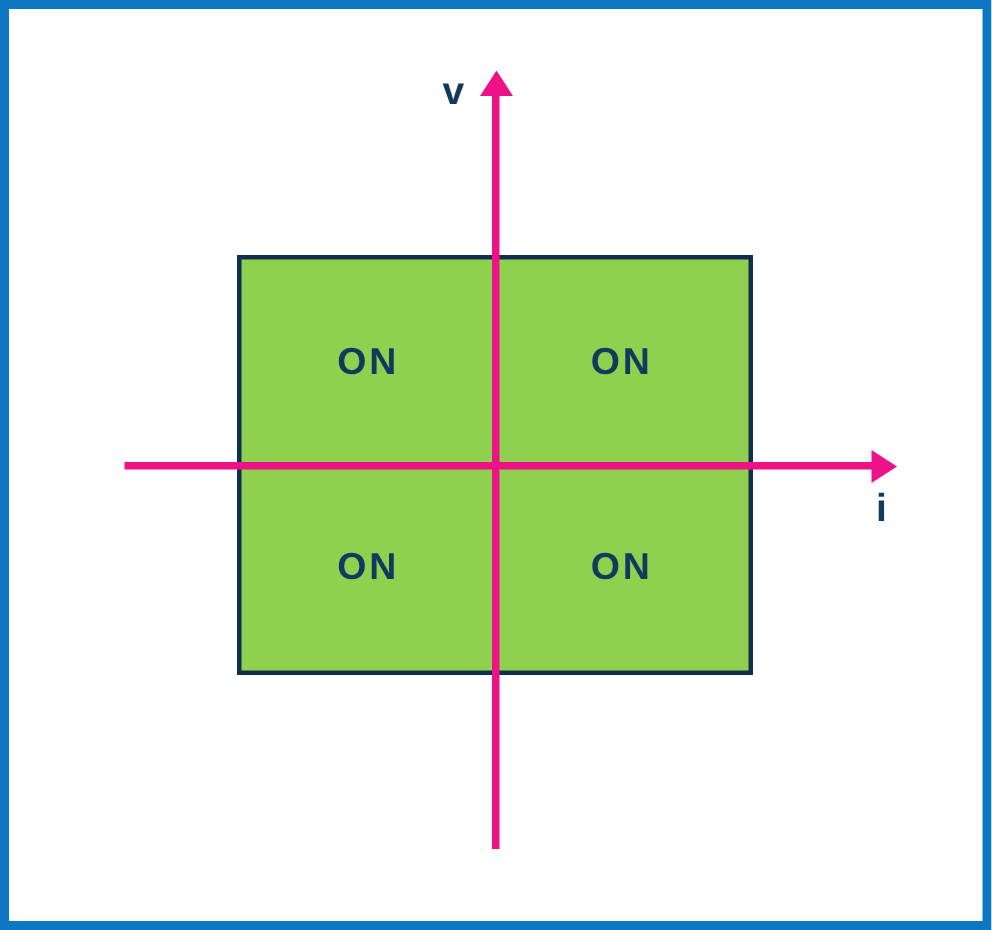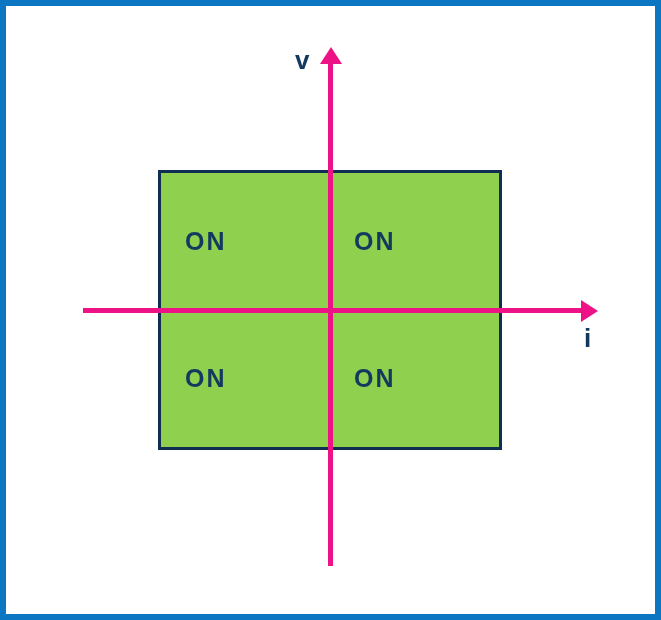--- a/index.html
+++ b/index.html
@@ -24,22 +24,21 @@
     background: #8FD14F;
     border: 3px solid #0F2E52;
     display: grid;
     grid-template-columns: 1fr 1fr;
     grid-template-rows: 1fr 1fr;
     z-index: 1;
   }
   .quadrant {
     display: flex;
     align-items: center;
-    justify-content: flex-start;
-    padding-left: 24px;
+    justify-content: center;
   }
   .quadrant span {
     color: #14395F;
     font-size: 25px;
     font-weight: 600;
     letter-spacing: 2px;
   }
   
   .axis-v-line {
     position: absolute;

